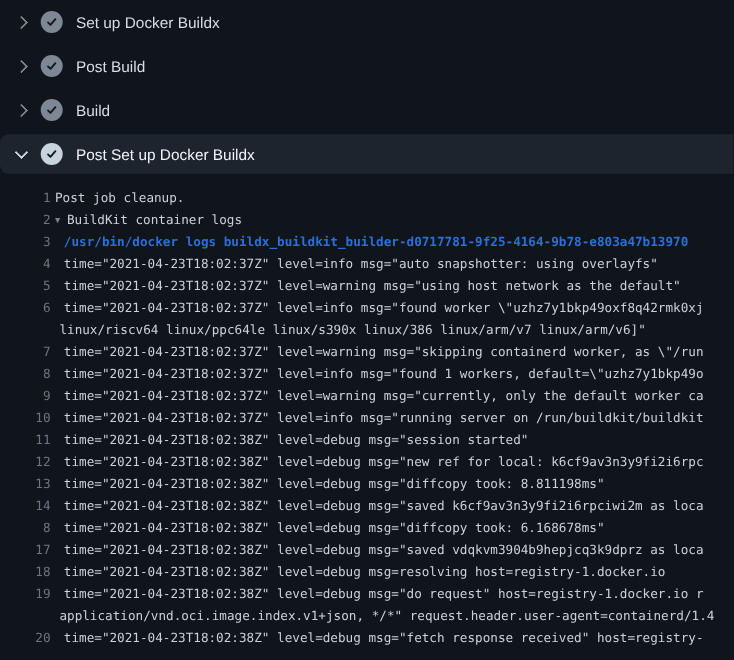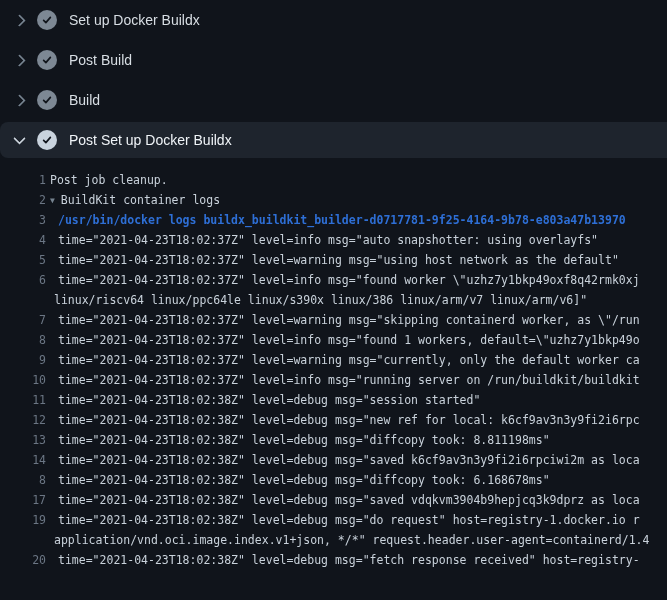--- a/index.html
+++ b/index.html
@@ -147,20 +147,24 @@
   </div>
       <div class="log-row style-plain ind-1">
     <a class="log-num">8</a>
     <div class="log-text"><span class="txt">time="2021-04-23T18:02:38Z" level=debug msg="diffcopy took: 6.168678ms"</span></div>
   </div>
       <div class="log-row style-plain ind-1">
     <a class="log-num">17</a>
     <div class="log-text"><span class="txt">time="2021-04-23T18:02:38Z" level=debug msg="saved vdqkvm3904b9hepjcq3k9dprz as loca</span></div>
   </div>
       <div class="log-row style-plain ind-1">
+    <a class="log-num">18</a>
+    <div class="log-text"><span class="txt">time="2021-04-23T18:02:38Z" level=debug msg=resolving host=registry-1.docker.io</span></div>
+  </div>
+      <div class="log-row style-plain ind-1">
     <a class="log-num">19</a>
     <div class="log-text"><span class="txt">time="2021-04-23T18:02:38Z" level=debug msg="do request" host=registry-1.docker.io r</span></div>
   </div>
       <div class="log-row style-wrap ind-0">
     <a class="log-num"></a>
     <div class="log-text"><span class="txt">application/vnd.oci.image.index.v1+json, */*" request.header.user-agent=containerd/1.4</span></div>
   </div>
       <div class="log-row style-plain ind-1">
     <a class="log-num">20</a>
     <div class="log-text"><span class="txt">time="2021-04-23T18:02:38Z" level=debug msg="fetch response received" host=registry-</span></div>

